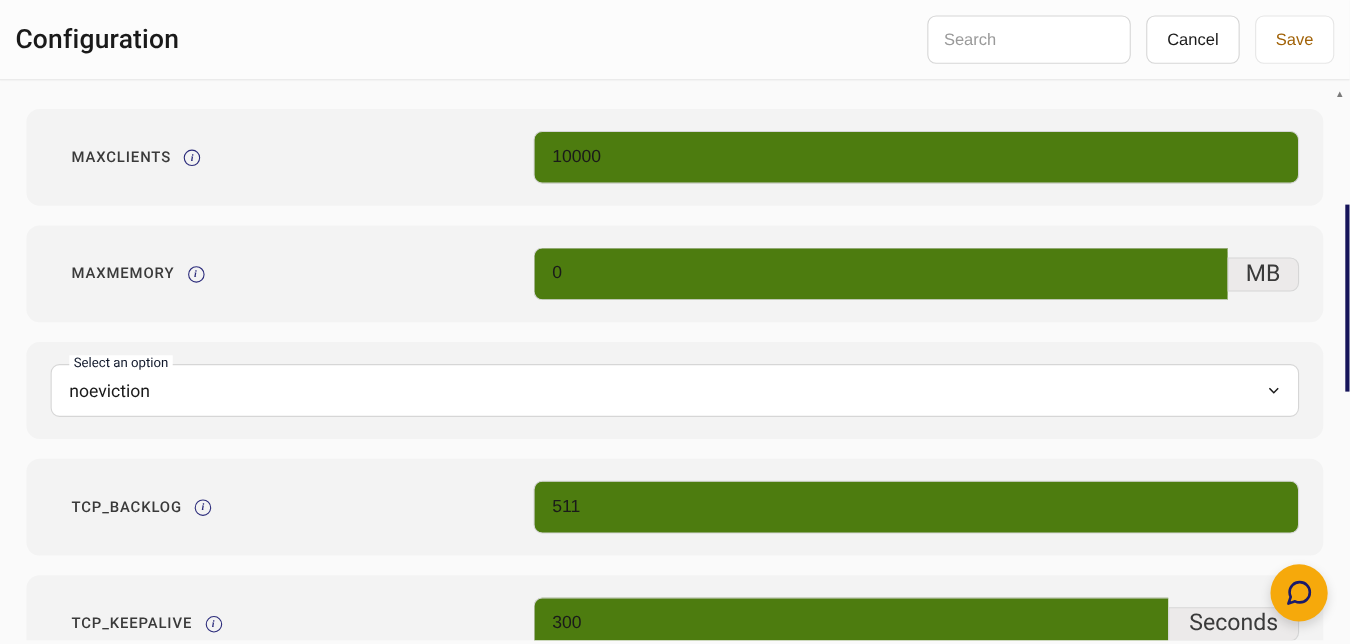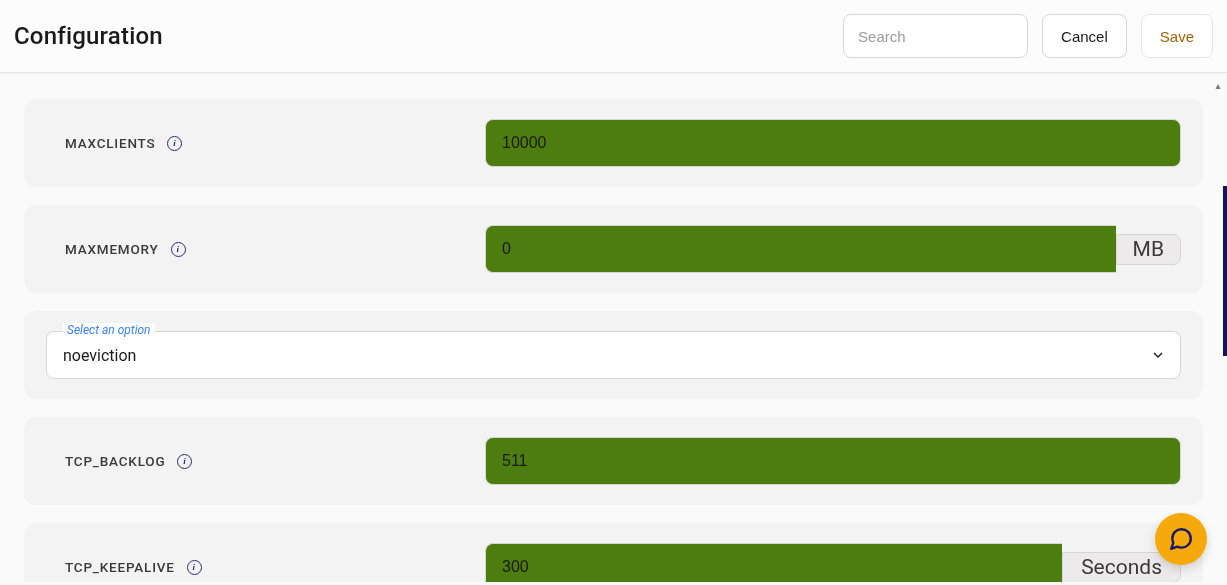--- a/index.html
+++ b/index.html
@@ -168,22 +168,21 @@
   }
   .chevron svg { width: 16px; height: 16px; stroke: #1a1a1a; stroke-width: 2; fill: none; }
 
   .float-label {
     position: absolute;
     top: -9px;
     left: 12px;
     background: transparent;
     padding: 0 4px;
     font-size: 12px;
-    color: #3b82f6;
-    font-style: italic;
+    color: #0f172a;
   }
   .float-label::before {
     content:"";
     position:absolute;
     left:0; right:0; top:6px; height:6px;
     background:#fff;
     z-index:-1;
   }
   .float-label span { position: relative; background: #fff; padding: 0 4px; }
 

